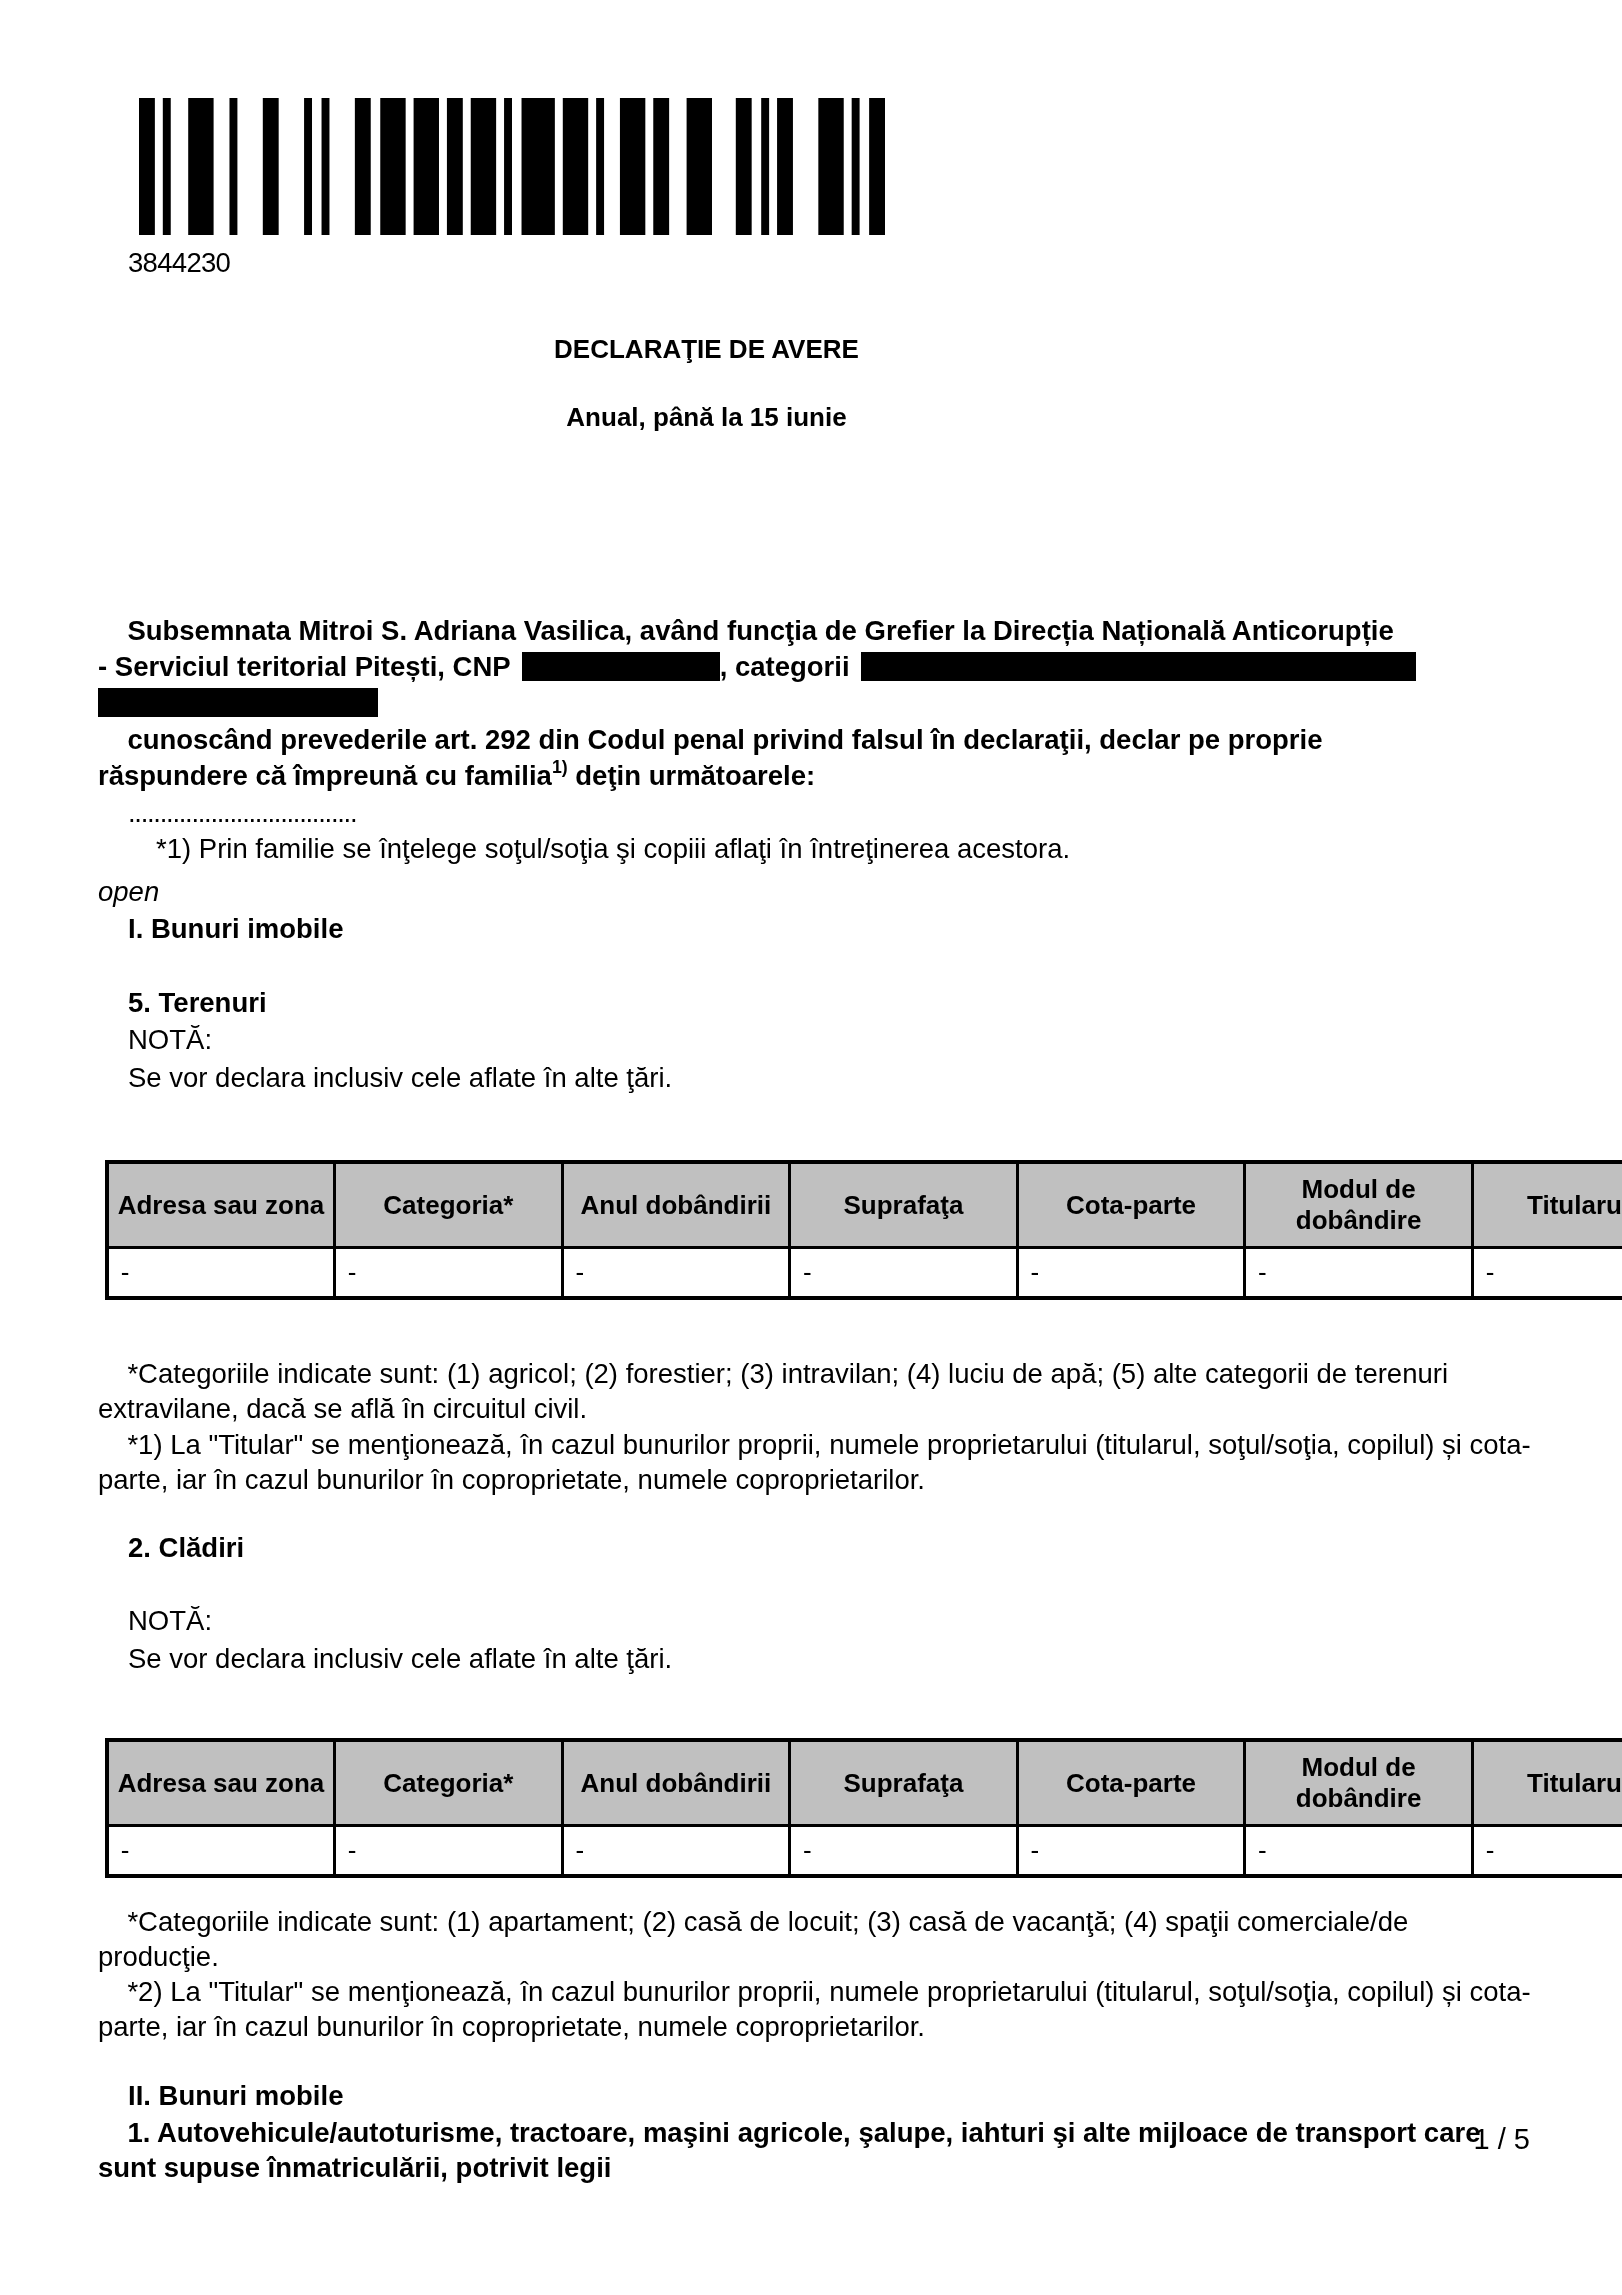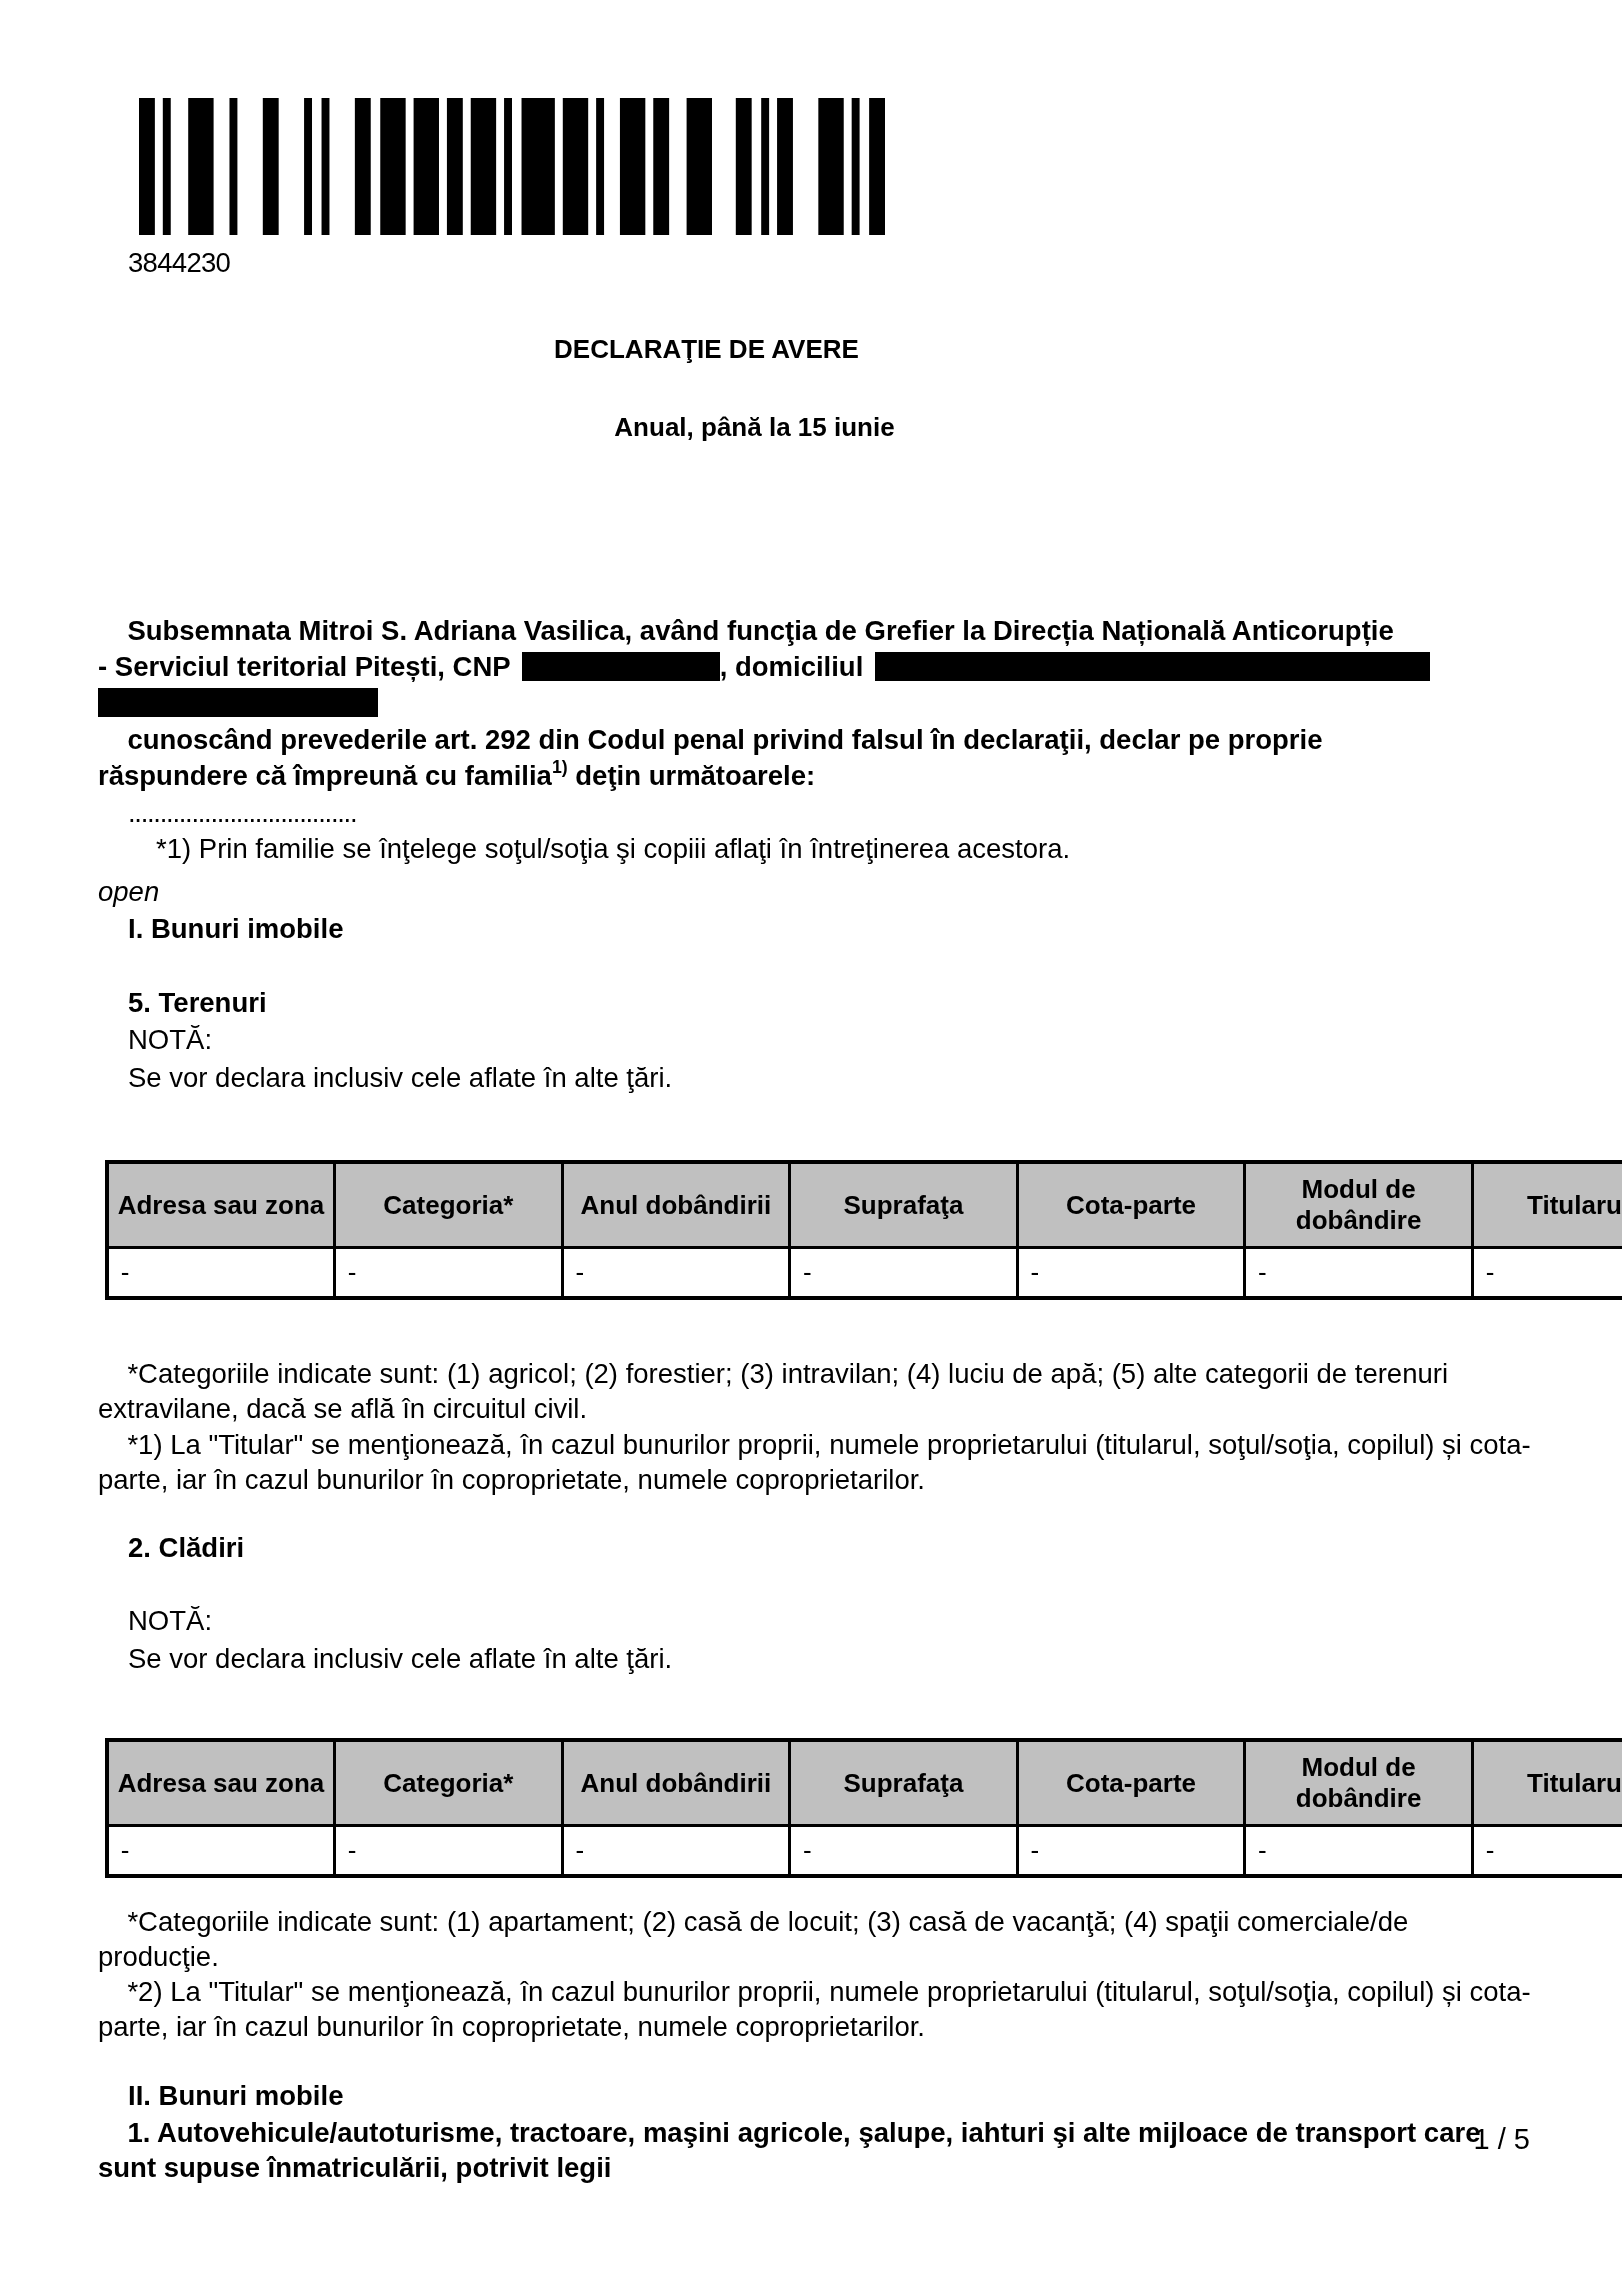--- a/index.html
+++ b/index.html
@@ -5,21 +5,21 @@
   html, body { margin: 0; padding: 0; background: #ffffff; }
   body {
     width: 1622px; height: 2295px; position: relative; overflow: hidden;
     font-family: "Liberation Sans", sans-serif; color: #000;
   }
   .abs { position: absolute; }
   #barcode { left: 139px; top: 98px; width: 746px; height: 137px; }
   #barcode-num { left: 128px; top: 247px; font-size: 27.5px; font-family: "Liberation Sans Narrow", "Liberation Sans", sans-serif; letter-spacing: -0.7px; text-align: right; }
   .center { left: 0; width: 1413px; text-align: center; font-weight: bold; font-size: 26px; }
   #title { top: 334px; }
-  #subtitle { top: 412px; padding-left: 48px; }
+  #subtitle { top: 402px; }
   .txt { font-size: 27.5px; line-height: 35px; }
   .bold { font-weight: bold; }
   .para { left: 98px; width: 1436px; }
   .ind { text-indent: 29.4px; }
   .sub { font-size: 17.7px; vertical-align: 11.8px; line-height: 0; }
   .redact { display: inline-block; background: #000; height: 29px; vertical-align: -5.2px; }
   table.decl {
     position: absolute; left: 105px; width: 1597px; border-collapse: collapse;
     border: 4.6px solid #000; font-size: 26px; table-layout: fixed;
   }
@@ -59,21 +59,21 @@
     <rect x="1115.744680851064" y="0" width="24.255319148936174" height="210" fill="#000"></rect>
   </svg>
 <div id="barcode-num" class="abs">3844230</div>
 
 <div id="title" class="abs center">DECLARAŢIE DE AVERE</div>
 <div id="subtitle" class="abs center">Anual, până la 15 iunie</div>
 
 <div class="abs para txt bold ind" style="top:613px;">Subsemnata Mitroi S. Adriana Vasilica, având funcţia de Grefier la Direcția Națională Anticorupție</div>
 <div class="abs para txt bold" style="top:649px;">
   <span>- Serviciul teritorial Pitești, CNP</span>
-  <span class="redact" style="width:198px; margin-left:3.9px;"></span><span>, domiciliul</span>
+  <span class="redact" style="width:198px; margin-left:3.9px;"></span><span>, categorii</span>
   <span class="redact" style="width:555px; margin-left:3.9px;"></span>
 </div>
 <div class="abs" style="left:98px; top:688px; width:280px; height:29px; background:#000;"></div>
 
 <div class="abs para txt bold ind" style="top:722px;">cunoscând prevederile art. 292 din Codul penal privind falsul în declaraţii, declar pe proprie</div>
 <div class="abs para txt bold" style="top:758px;">
   <span>răspundere că împreună cu familia</span><span class="sub">1)</span><span> deţin următoarele:</span>
 </div>
 <div class="abs txt" style="left:128px; top:795px; letter-spacing:-1.3px;">....................................</div>
 <div class="abs txt" style="left:128px; top:831px;margin-left:28px;">*1) Prin familie se înţelege soţul/soţia şi copiii aflaţi în întreţinerea acestora.</div>

